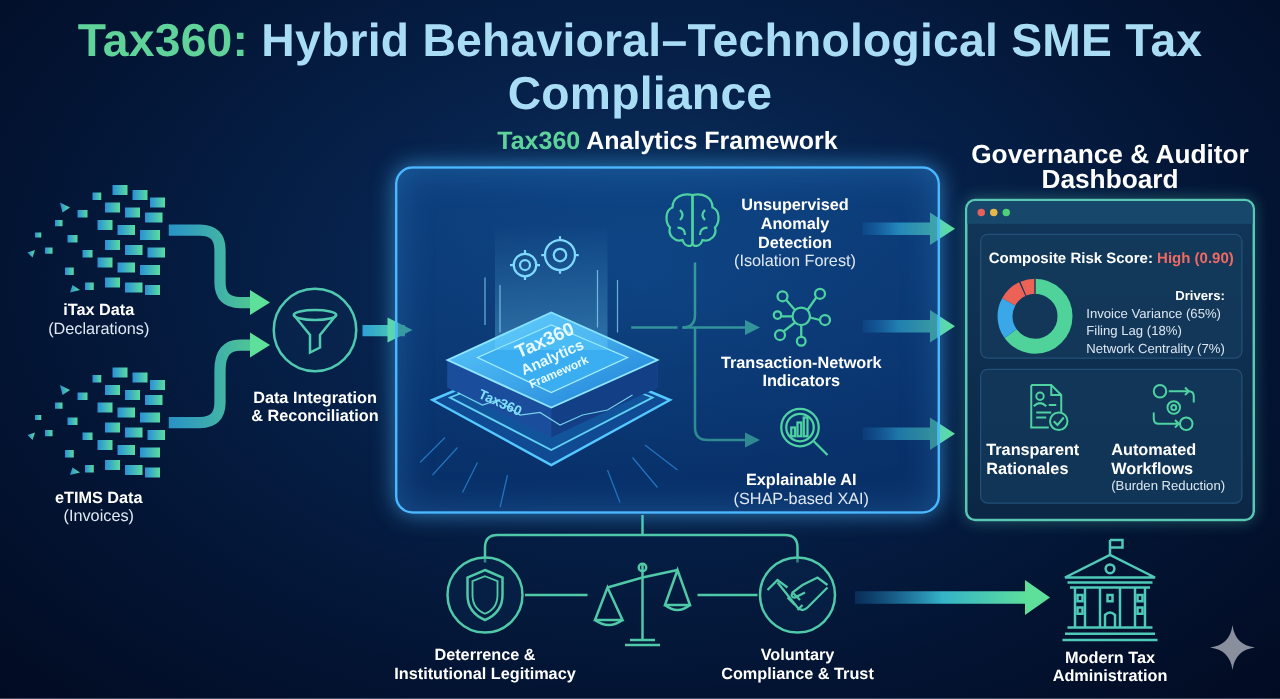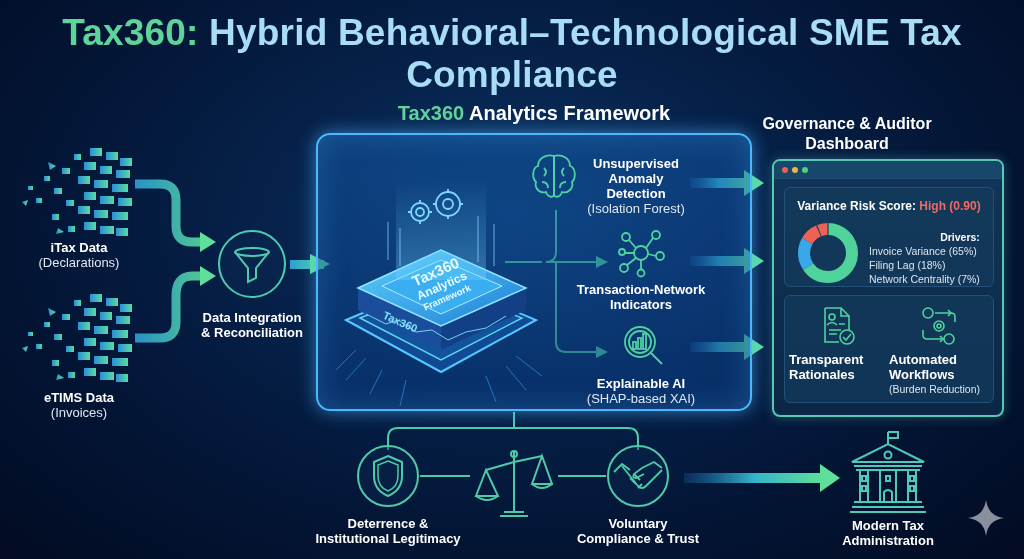--- a/index.html
+++ b/index.html
@@ -299,35 +299,35 @@
     <rect x="13" y="20" width="3" height="7"></rect>
       <rect x="18" y="16" width="3" height="11"></rect>
       <rect x="23" y="12" width="3" height="15"></rect>
   </g>
 </svg>
 <div class="abs label" style="left:566px;top:376px;width:150px">
   <b>Explainable AI</b>
   <span>(SHAP-based XAI)</span>
 </div>
 
-<div class="abs section-title" style="left:731px;top:114px;width:232px;font-size:16px;line-height:20px">
+<div class="abs section-title" style="left:772px;top:114px;width:232px;font-size:21px;line-height:20px">
   <div>Governance &amp; Auditor</div>
   <div>Dashboard</div>
 </div>
 
 <div class="abs dashboard">
   <div class="dash-bar">
     <span class="dot" style="left:8px;background:#e8605a"></span>
     <span class="dot" style="left:18px;background:#e6b84a"></span>
     <span class="dot" style="left:28px;background:#4fcf7a"></span>
   </div>
 
   <div class="panel" style="top:26px;height:100px">
     <div class="risk-title">
-      <span>Variance Risk Score: </span><span class="high">High (0.90)</span>
+      <span>Composite Risk Score: </span><span class="high">High (0.90)</span>
     </div>
     <svg class="abs" style="left:12px;top:34px" width="62" height="62" viewBox="0 0 62 62">
       <g transform="rotate(-90 31 31)" fill="none" stroke-width="12">
         <circle cx="31" cy="31" r="24" stroke="#4fd39a" stroke-dasharray="98 152" stroke-dashoffset="0"></circle>
         <circle cx="31" cy="31" r="24" stroke="#3aa8e8" stroke-dasharray="27 152" stroke-dashoffset="-98"></circle>
         <circle cx="31" cy="31" r="24" stroke="#ec6257" stroke-dasharray="15 152" stroke-dashoffset="-125"></circle>
         <circle cx="31" cy="31" r="24" stroke="#ec6257" stroke-dasharray="11 152" stroke-dashoffset="-141"></circle>
       </g>
       <g stroke="#0b2745" stroke-width="1">
         <line x1="31" y1="1" x2="31" y2="13"></line>

